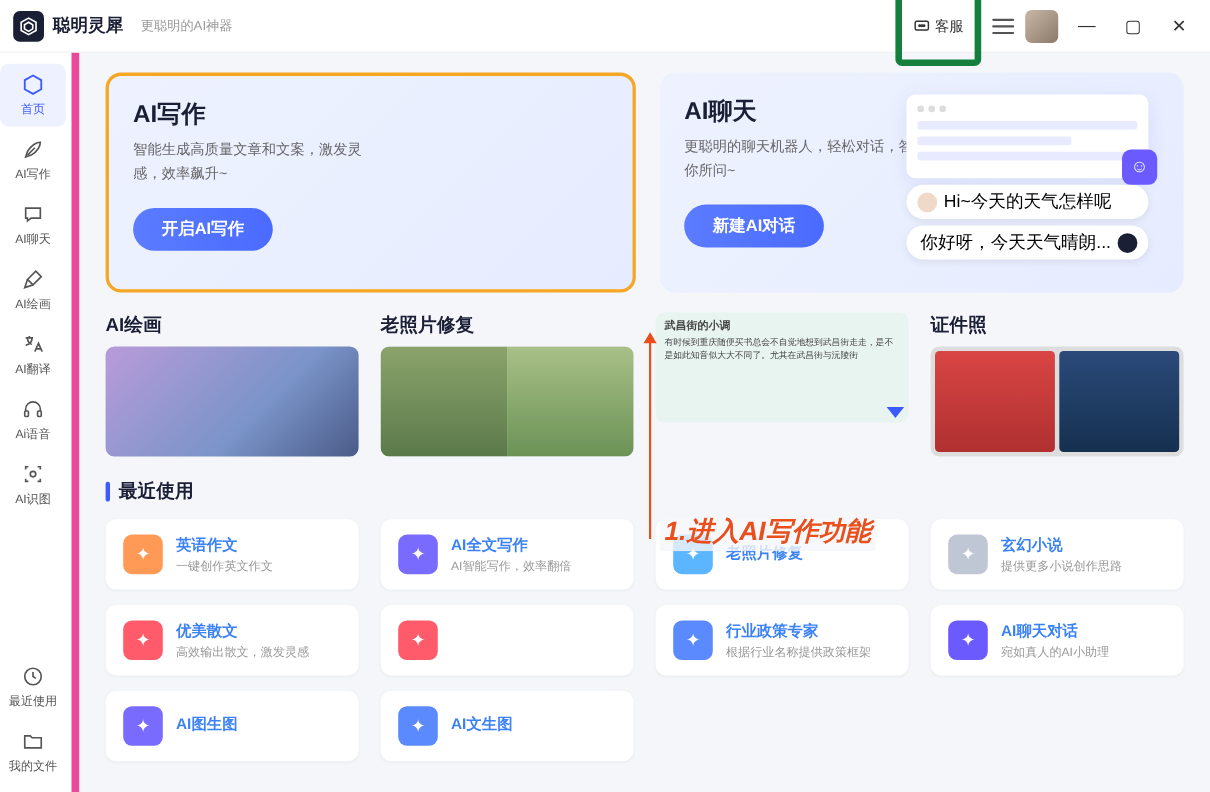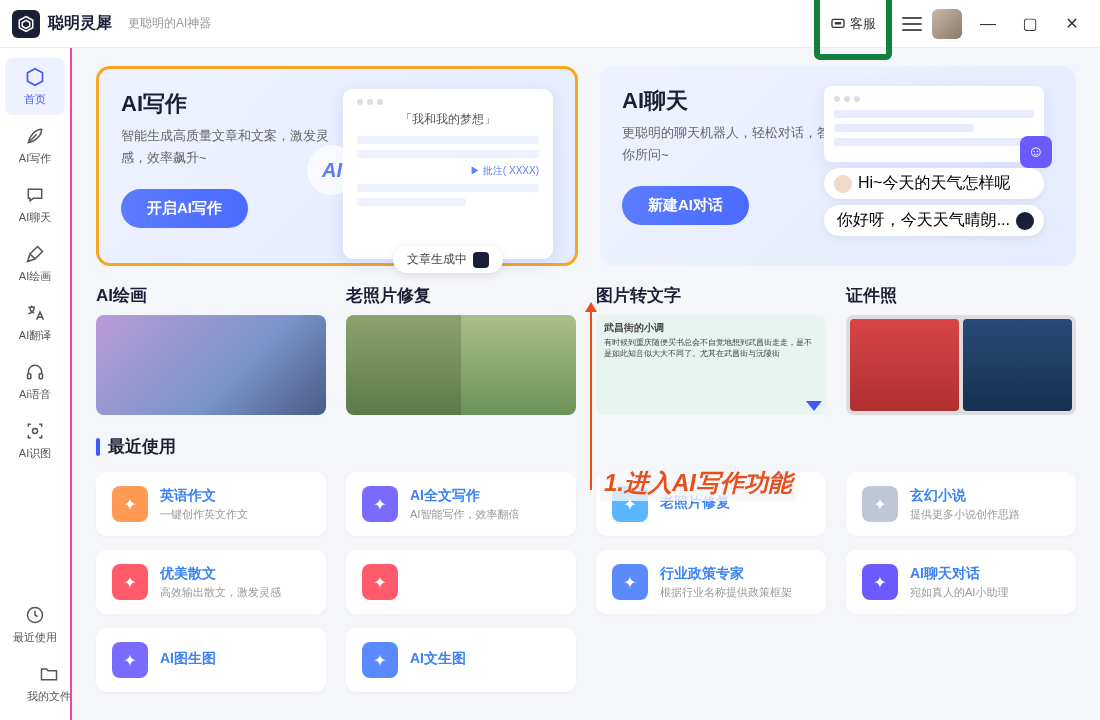--- a/index.html
+++ b/index.html
@@ -14,21 +14,21 @@
 .app-sub { font-size: 12px; color: #999; margin-left: 8px; }
 .titlebar-right { margin-left: auto; display: flex; align-items: center; gap: 10px; }
 .cs-btn { display: flex; align-items: center; gap: 4px; padding: 21px 10px; border: 6px solid #15803d; border-radius: 6px; font-size: 13px; color: #333; cursor: pointer; }
 .hamburger { width: 20px; height: 14px; display: flex; flex-direction: column; justify-content: space-between; cursor: pointer; }
 .hamburger span { height: 2px; background: #555; border-radius: 1px; }
 .avatar-sm { width: 30px; height: 30px; border-radius: 6px; background: linear-gradient(135deg,#c9b8a8,#8b7968); }
 .win-btn { width: 32px; height: 32px; display: flex; align-items: center; justify-content: center; cursor: pointer; font-size: 16px; color: #333; }
 
 
 .layout { display: flex; height: calc(100% - 48px); }
-.sidebar { width: 72px; background: #fff; border-right: 2px solid #ec4899; display: flex; flex-direction: column; align-items: center; padding-top: 10px; gap: 2px; }
+.sidebar { width: 72px; background: #fff; border-right: 7px solid #ec4899; display: flex; flex-direction: column; padding-top: 10px; gap: 2px; }
 .side-item { width: 60px; padding: 8px 0; display: flex; flex-direction: column; align-items: center; gap: 4px; cursor: pointer; border-radius: 8px; color: #555; }
 .side-item.active { background: #eef1ff; color: #3d5afe; }
 .side-item .si-icon { width: 22px; height: 22px; display: flex; align-items: center; justify-content: center; }
 .side-item .si-label { font-size: 11px; }
 .side-gap { flex: 1; }
 
 .main { flex: 1; padding: 18px 24px; overflow-y: auto; }
 
 
 .hero-row { display: flex; gap: 22px; margin-bottom: 18px; }
@@ -202,58 +202,38 @@
     <div class="side-gap"></div>
     <div class="side-item">
       <div class="si-icon">
           <svg width="20" height="20" viewBox="0 0 24 24" fill="none" stroke="#555" stroke-width="1.8">
             <circle cx="12" cy="12" r="9"></circle>
             <path d="M12 7v5l3 2"></path>
           </svg>
         </div>
       <span class="si-label">最近使用</span>
     </div>
-    <div class="side-item" style="margin-bottom:8px;margin-left:28px;">
+    <div class="side-item" style="margin-bottom:8px;">
       <div class="si-icon">
           <svg width="20" height="20" viewBox="0 0 24 24" fill="none" stroke="#555" stroke-width="1.8">
             <path d="M3 6h6l2 2h10v11H3z"></path>
           </svg>
         </div>
       <span class="si-label">我的文件</span>
     </div>
   </div>
 
   <div class="main">
 
     <div class="hero-row">
       <div class="hero-card highlight">
         <div class="hc-left">
           <div class="hc-title">AI写作</div>
           <div class="hc-desc">智能生成高质量文章和文案，激发灵感，效率飙升~</div>
           <button class="hc-btn">开启AI写作</button>
-        </div>
-        <div class="hc-right">
-          <div class="doc-mock">
-            <div class="doc-dots">
-                <span></span>
-                <span></span>
-                <span></span>
-              </div>
-            <div class="doc-title">「我和我的梦想」</div>
-            <div class="doc-line"></div>
-              <div class="doc-line"></div>
-            <div class="doc-annot">▶ 批注( XXXX)</div>
-            <div class="doc-line"></div>
-              <div class="doc-line short"></div>
-            <div class="ai-badge">AI</div>
-            <div class="doc-status">
-              <span>文章生成中</span>
-              <span class="mini-logo"></span>
-            </div>
-          </div>
         </div>
       </div>
 
       <div class="hero-card">
         <div class="hc-left">
           <div class="hc-title">AI聊天</div>
           <div class="hc-desc">更聪明的聊天机器人，轻松对话，答你所问~</div>
           <button class="hc-btn">新建AI对话</button>
         </div>
         <div class="hc-right">
@@ -288,21 +268,20 @@
         <div class="feat-img paint"></div>
       </div>
       <div class="feat">
         <div class="feat-title">老照片修复</div>
         <div class="feat-img photo">
             <div class="half a"></div>
             <div class="half b"></div>
           </div>
       </div>
       <div class="feat">
-        <div class="feat-title">图片转文字</div>
         <div class="feat-img ocr">
           <div class="ocr-t">武昌街的小调</div>
           <div>有时候到重庆随便买书总会不自觉地想到武昌街走走，是不是如此知音似大大不同了。尤其在武昌街与沅陵街</div>
           <div class="feat-arrow"></div>
         </div>
       </div>
       <div class="feat">
         <div class="feat-title">证件照</div>
         <div class="feat-img idp">
             <div class="idc a"></div>

